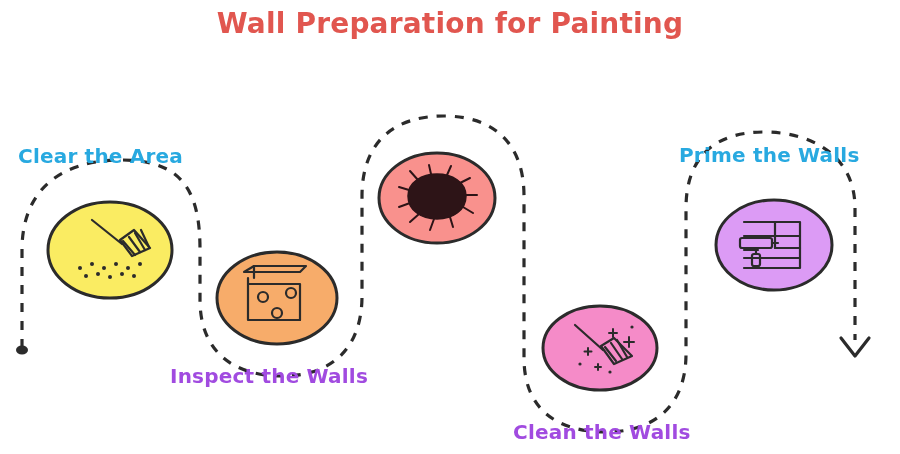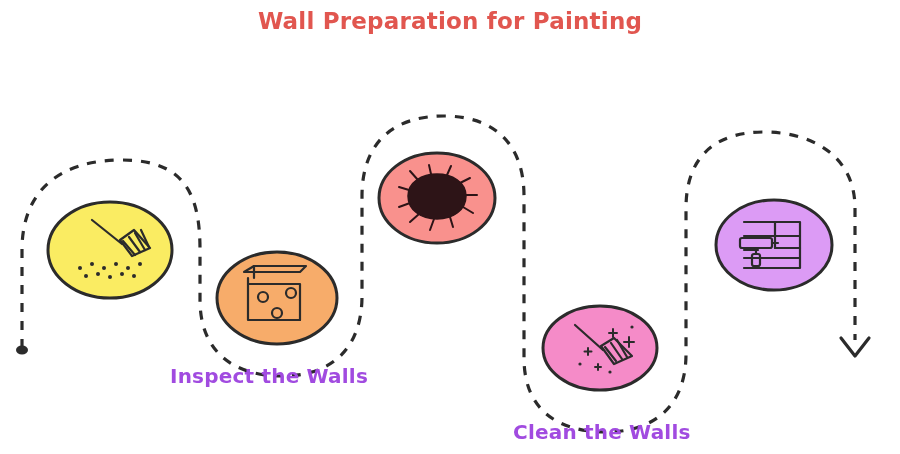--- a/index.html
+++ b/index.html
@@ -34,21 +34,21 @@
     line-height: 1;
   }
   #chart-title {
     position: absolute;
     top: 10px;
     left: 0;
     width: 900px;
     text-align: center;
     font-family: "DejaVu Sans", sans-serif;
     font-weight: bold;
-    font-size: 23px;
+    font-size: 28px;
     letter-spacing: 0.2px;
     line-height: 1;
   }
 </style>
 </head>
 <body>
 
 <div id="infographic">
 
   <div id="chart-title" style="color: rgb(225, 86, 79);">Wall Preparation for Painting</div>
@@ -173,20 +173,22 @@
         <line x1="744" y1="250" x2="758" y2="250"></line>
         <rect x="740" y="238" width="32" height="10" rx="2"></rect>
         <path d="M 772 243 L 778 243"></path>
         <path d="M 756 248 L 756 254"></path>
         <rect x="752" y="254" width="8" height="12" rx="2"></rect>
       </g>
     </g>
 
   </svg>
 
+  <div class="step-label" style="left:18px; top:146px; color:#28A9E0;">Clear the Area</div>
 
   <div class="step-label" style="left:170px; top:366px; color:#A14BE0;text-align:right;">Inspect the Walls</div>
 
 
   <div class="step-label" style="left:513px; top:422px; color:#A14BE0;">Clean the Walls</div>
 
+  <div class="step-label" style="left:679px; top:145px; color:#28A9E0;">Prime the Walls</div>
 
 </div>
 
 </body></html>

